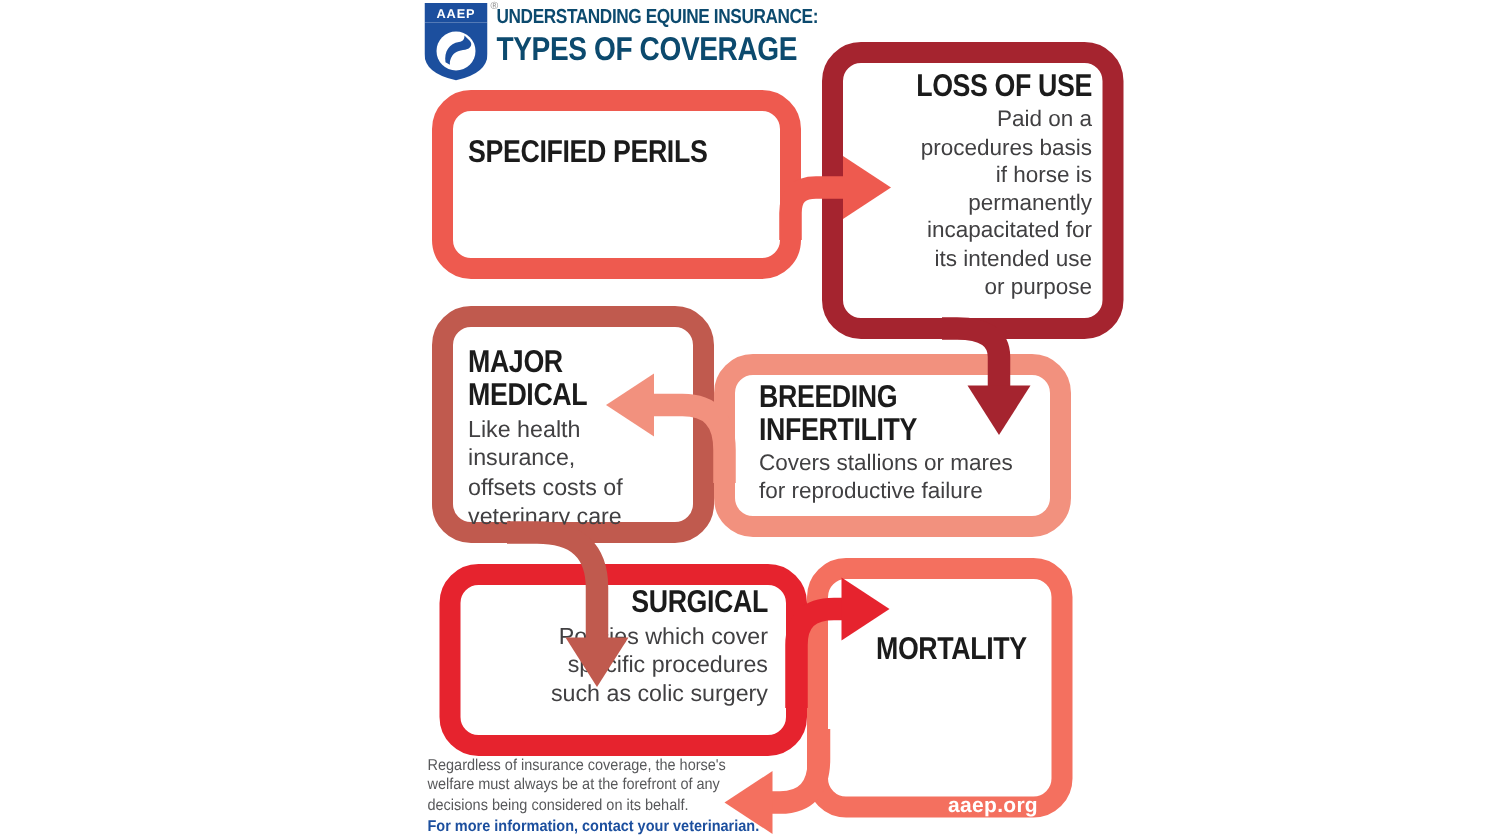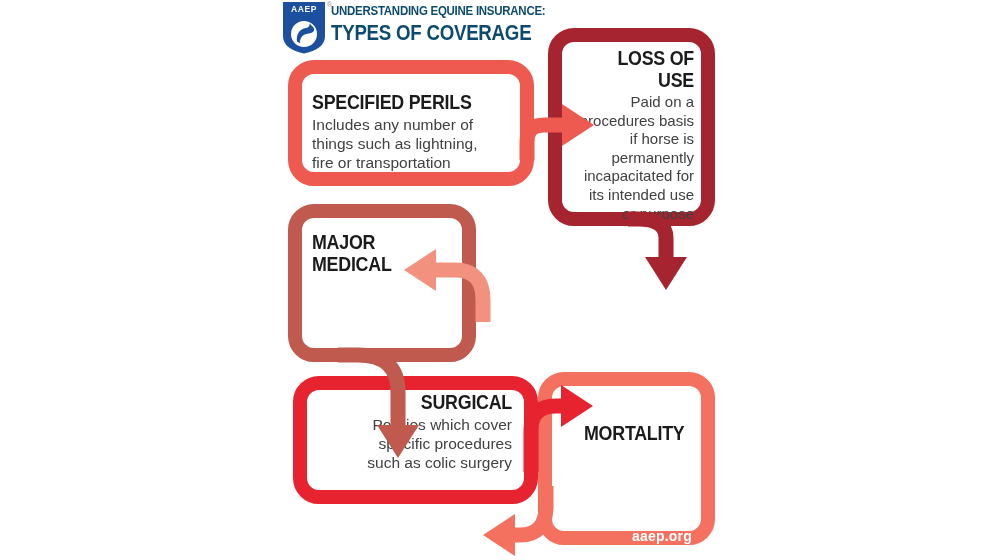--- a/index.html
+++ b/index.html
@@ -18,21 +18,21 @@
 
   
   .box { position:absolute; border:14px solid #ccc; border-radius:26px; background:#fff; }
   .box h2 { font-size:21px; line-height:1.05; font-weight:800; color:#1b1b1b; letter-spacing:-.3px;
             transform:scaleX(.85); transform-origin:left center; white-space:pre-line; margin-bottom:2px; }
   .box p  { font-size:15.5px; line-height:1.24; color:#414042; white-space:pre-line; }
   .box.alr h2 { transform-origin:right center; }
   .alr { text-align:right; }
 
   .box1 { left:288px; top:60px;  width:246px; height:126px; padding:17px 12px 0 10px; }
-  .box2 { left:548px; top:28px;  width:167px; height:198px; padding:5px 7px 0 4px; }
+  .box2 { left:548px; top:28px;  width:201px; height:198px; padding:5px 7px 0 4px; }
   .box2 p { font-size:15px; }
   .box3 { left:288px; top:204px; width:188px; height:158px; padding:13px 8px 0 10px; }
   .box4 { left:476px; top:236px; width:238px; height:122px; padding:4px 4px 0 16px; }
   .box4 p { font-size:15px; }
   .box5 { left:293px; top:376px; width:245px; height:128px; padding:1px 12px 0 8px; }
   .box6 { left:538px; top:372px; width:177px; height:173px; padding:36px 6px 0 32px; }
   .box6 p { margin-top:9px; }
 
   
   .arrows { position:absolute; left:0; top:0; z-index:5; pointer-events:none; }
@@ -64,40 +64,47 @@
     </svg>
   </div>
   <div class="regmark">®</div>
   <div class="titles">
     <div class="title-1">UNDERSTANDING EQUINE INSURANCE:</div>
     <div class="title-2">TYPES OF COVERAGE</div>
   </div>
 
   <section class="box box1" style="border-color: rgb(238, 90, 79);">
     <h2>SPECIFIED PERILS</h2>
-    <p>Includes any number of
-things such as lightning,
-fire or transportation</p>
   </section>
 
   <section class="box box2 alr" style="border-color: rgb(165, 36, 47);">
     <h2>LOSS OF USE</h2>
     <p>Paid on a
 procedures basis
 if horse is
 permanently
 incapacitated for
 its intended use
 or purpose</p>
   </section>
 
   <section class="box box3" style="border-color: rgb(192, 90, 78);">
     <h2>MAJOR MEDICAL</h2>
+    <p>Like health
+insurance,
+offsets costs of
+veterinary care</p>
   </section>
 
+  <section class="box box4" style="border-color: rgb(242, 145, 126);">
+    <h2>BREEDING
+INFERTILITY</h2>
+    <p>Covers stallions or mares
+for reproductive failure</p>
+  </section>
 
   <section class="box box5 alr" style="border-color: rgb(230, 35, 46);">
     <h2>SURGICAL</h2>
     <p>Policies which cover
 specific procedures
 such as colic surgery</p>
   </section>
 
   <section class="box box6" style="border-color: rgb(244, 112, 95);">
     <h2>MORTALITY</h2>
@@ -118,14 +125,20 @@
 
     <path d="M531,472 L531,430 Q531,406 556,406 L562,406" style="stroke: rgb(230, 35, 46);"></path>
     <polygon points="561,385 561,427 593,406" style="fill: rgb(230, 35, 46);"></polygon>
 
     <path d="M546,486 L546,506 Q546,535 520,535 L514,535" style="stroke: rgb(244, 112, 95);"></path>
     <polygon points="515,514 515,556 483,535" style="fill: rgb(244, 112, 95);"></polygon>
   </svg>
 
   <div class="site">aaep.org</div>
 
+  <div class="footer">
+    <div class="disclaimer">Regardless of insurance coverage, the horse's
+welfare must always be at the forefront of any
+decisions being considered on its behalf.</div>
+    <div class="cta">For more information, contact your veterinarian.</div>
+  </div>
 
 </div>
 
 </body></html>

